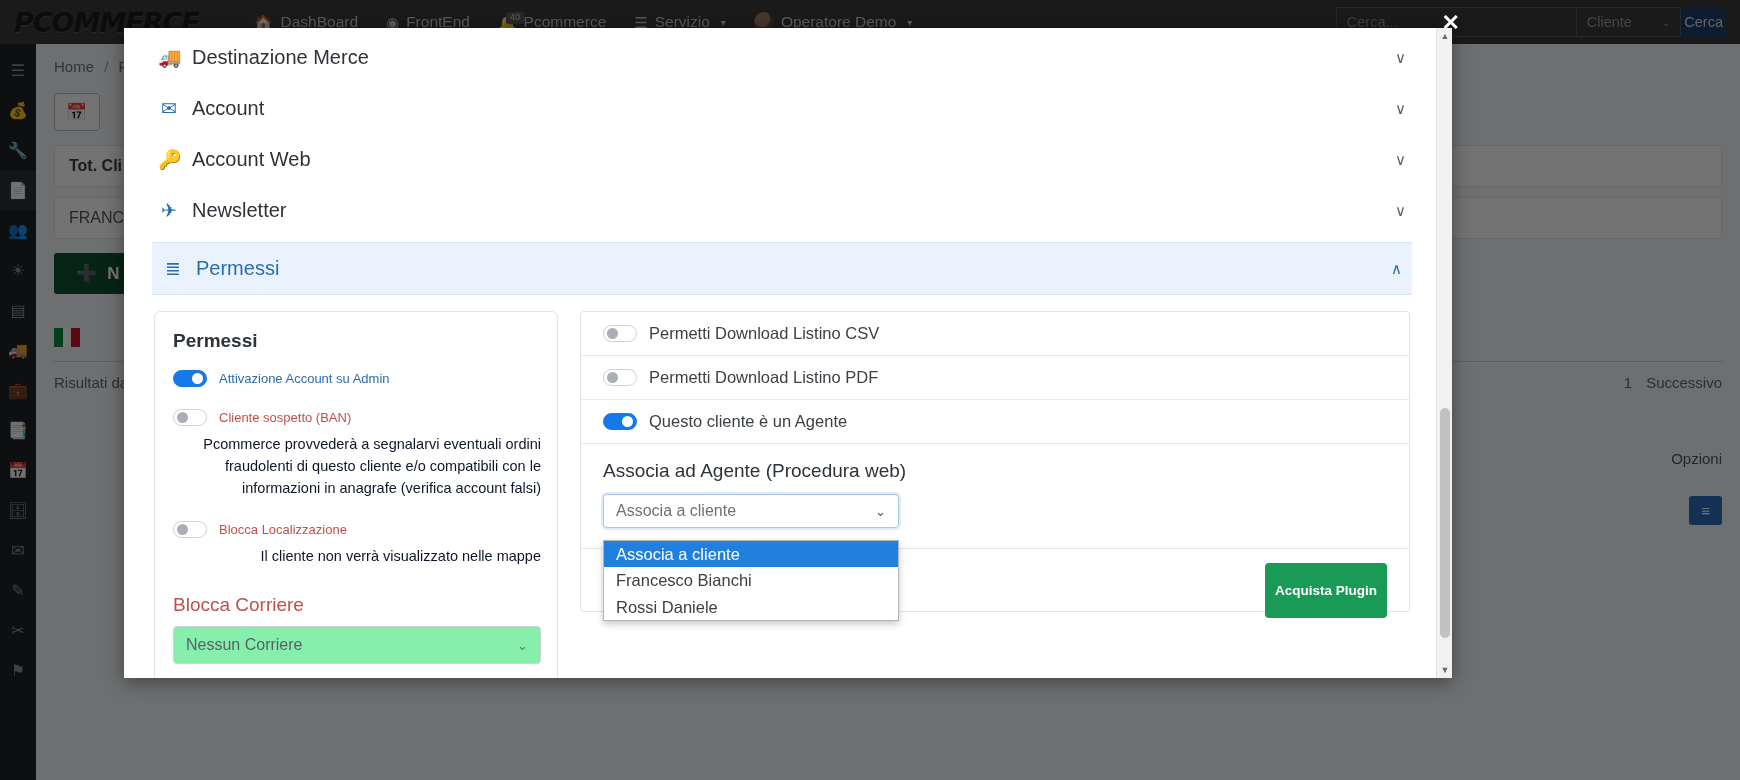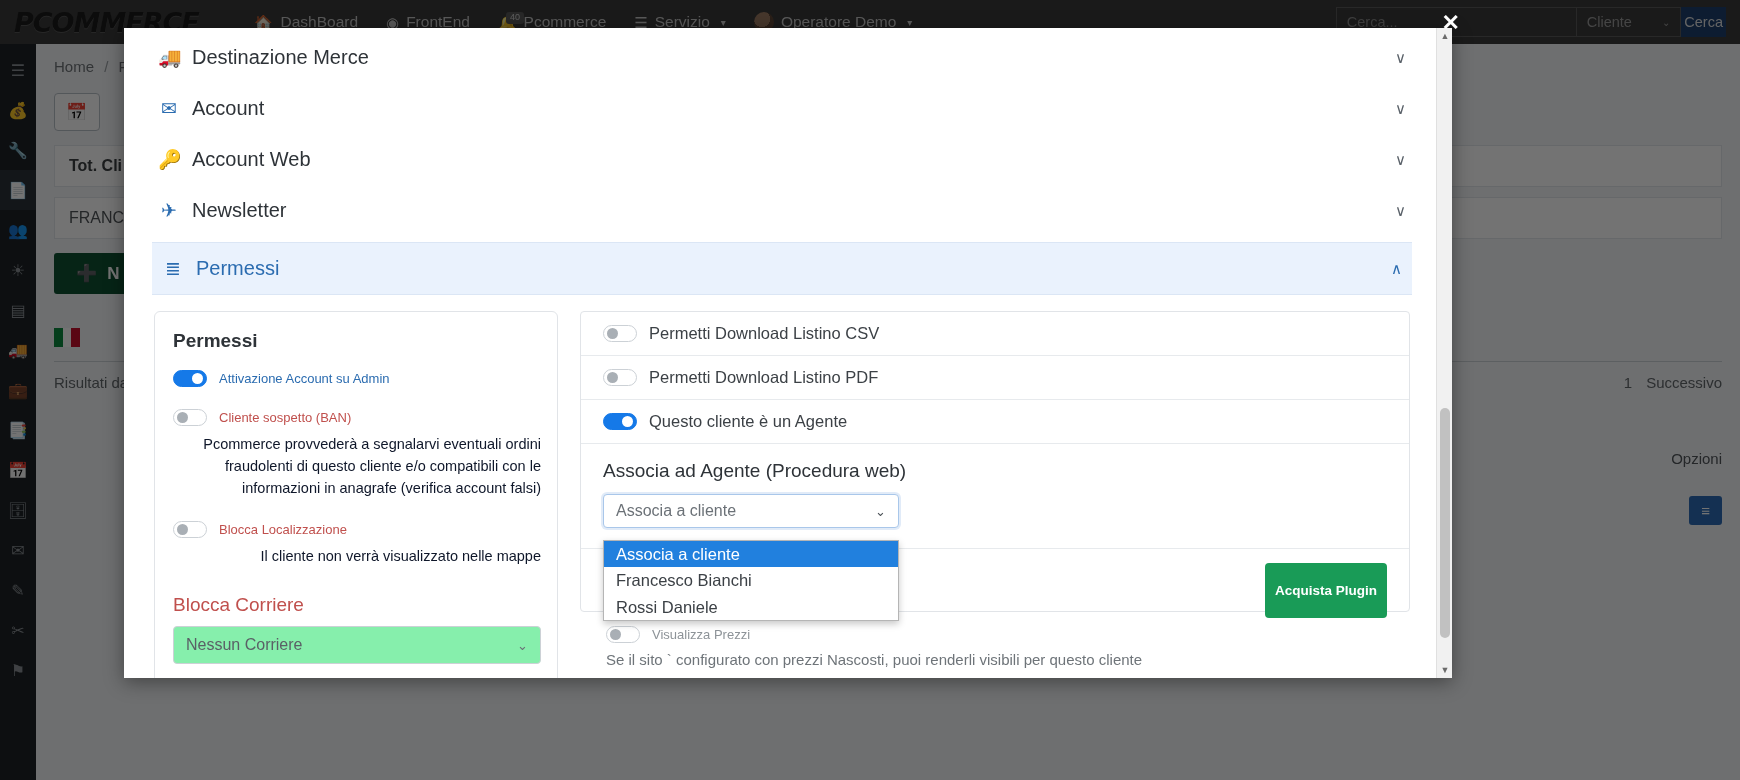--- a/index.html
+++ b/index.html
@@ -451,29 +451,20 @@
 
             <div class="r-block2">
               <div class="plugin-badge">Acquista Plugin</div>
               <div class="sel-grey">
                 <span>Tutti gli Account</span>
                 <span class="chev">⌄</span>
               </div>
             </div>
           </div>
 
-          <div class="below-card">
-            <div class="sw-row">
-              <span class="switch">
-                  <span class="knob"></span>
-                </span>
-              <span class="sw-label" style="color:#8d9398">Visualizza Prezzi</span>
-            </div>
-            <div class="below-help">Se il sito ` configurato con prezzi Nascosti, puoi renderli visibili per questo cliente</div>
-          </div>
         </div>
       </div>
     </div>
 
     <div class="modal-scrollbar">
       <div class="sb-arrow" style="top:0">▲</div>
       <div class="sb-thumb" style="top:380px; height:230px;"></div>
       <div class="sb-arrow" style="bottom:0">▼</div>
     </div>
   </div>

